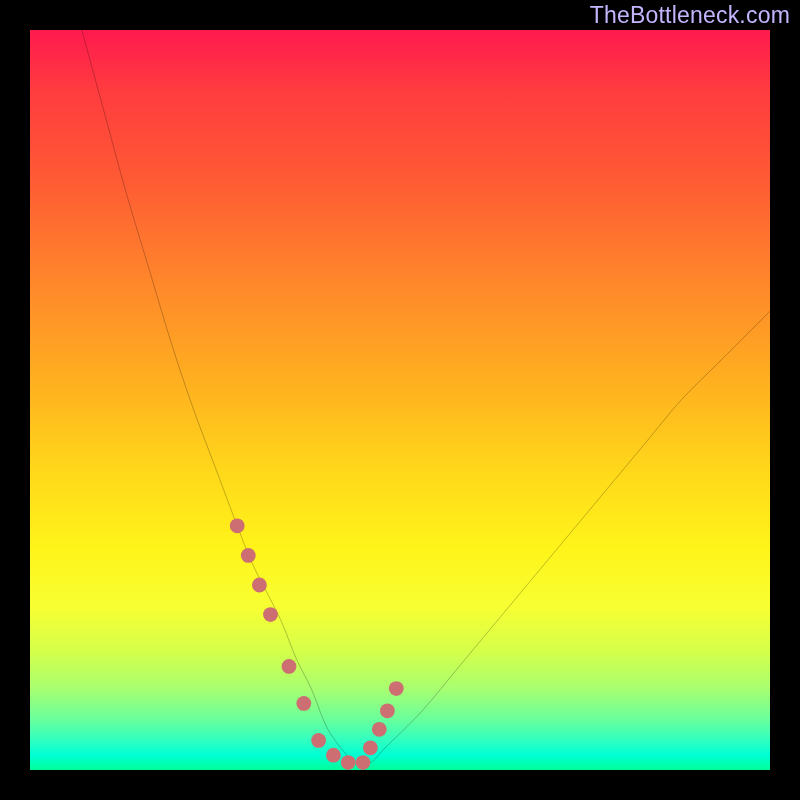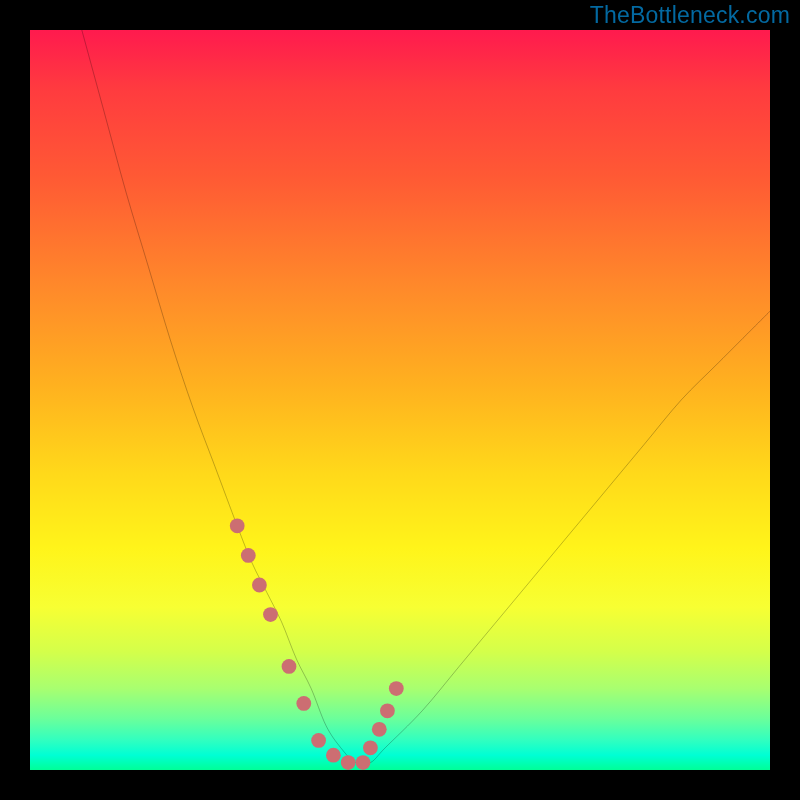--- a/index.html
+++ b/index.html
@@ -14,21 +14,21 @@
   .frame {
     position: relative;
     width: 800px;
     height: 800px;
     background: #000;
   }
   .watermark {
     position: absolute;
     top: 2px;
     right: 10px;
-    color: #0369a1;
+    color: #c4b5fd;
     font-size: 23px;
     font-weight: 500;
     letter-spacing: 0.2px;
     z-index: 30;
     user-select: none;
   }
   .plot-area {
     position: absolute;
     left: 30px;
     top: 30px;

